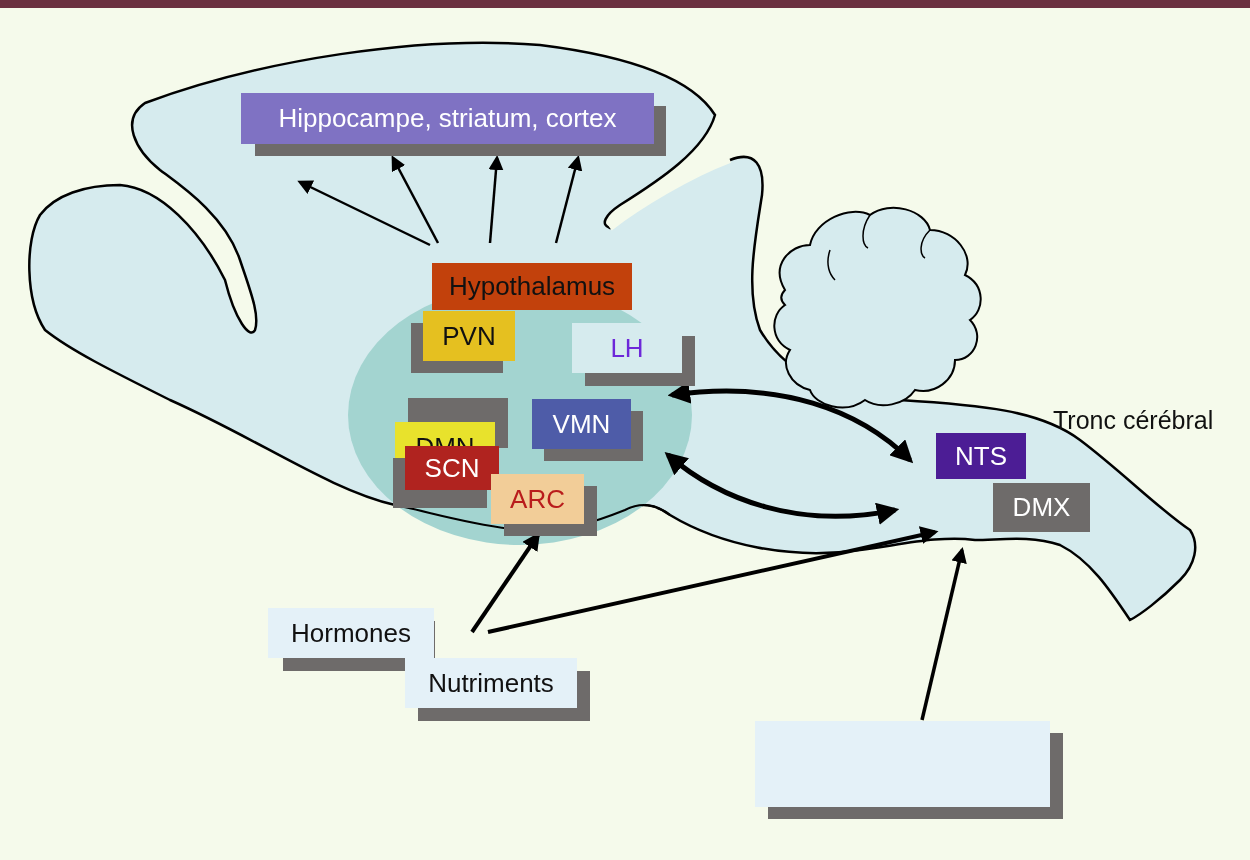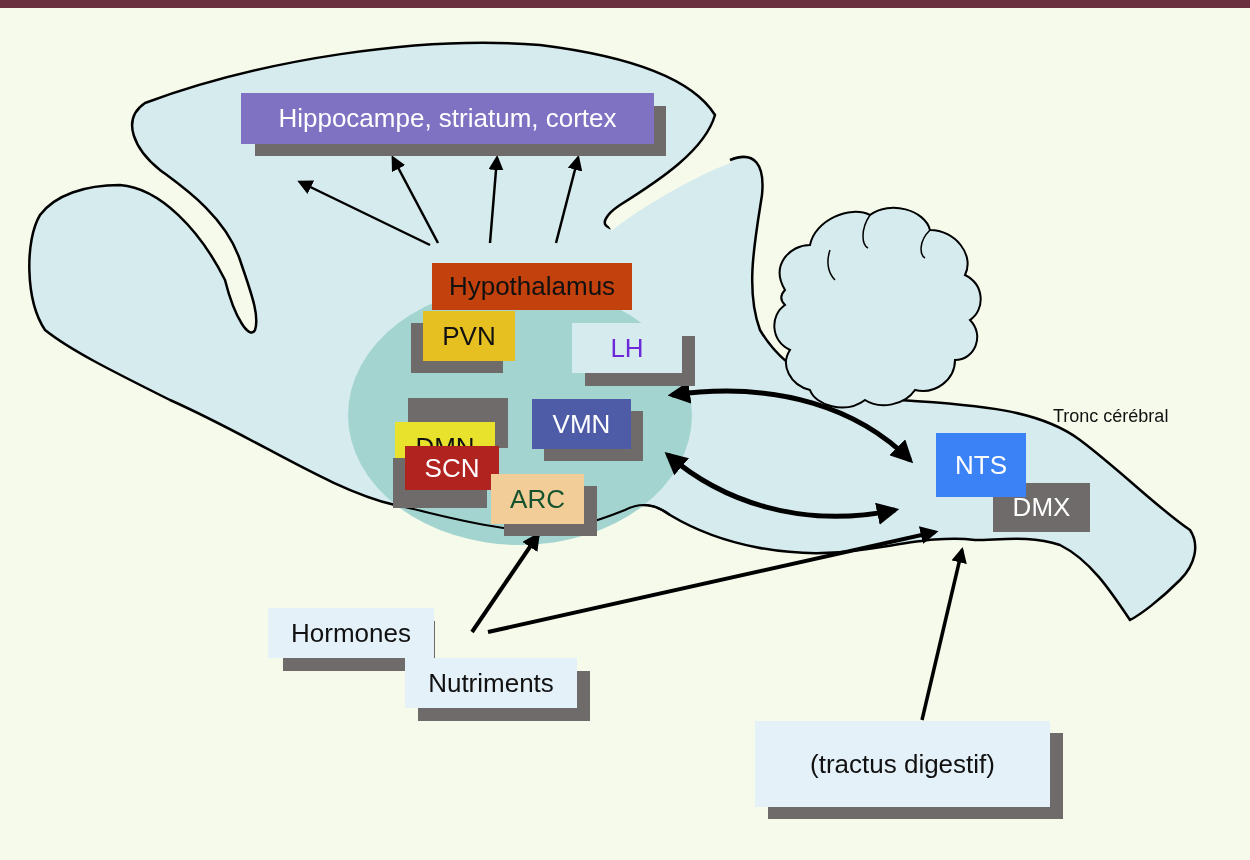--- a/index.html
+++ b/index.html
@@ -3,21 +3,21 @@
 <meta charset="utf-8">
 <style>
   html, body { margin:0; padding:0; }
   body { width:1250px; height:860px; background:#f5faeb; position:relative; overflow:hidden;
          font-family:"DejaVu Sans Condensed","DejaVu Sans",sans-serif; }
   .topbar { position:absolute; left:0; top:0; width:1250px; height:8px; background:#6b3040; }
   svg.art { position:absolute; left:0; top:0; }
   .lbl { position:absolute; display:flex; align-items:center; justify-content:center;
          font-family:"Liberation Sans Narrow","Liberation Sans",sans-serif; font-size:26px; white-space:nowrap; }
   .shadow { position:absolute; background:#6e6b6a; }
-  .free { position:absolute; font-family:"Liberation Sans",sans-serif; font-size:18px; color:#111; white-space:nowrap;text-align:center; }
+  .free { position:absolute; font-family:"Liberation Sans",sans-serif; font-size:25px; color:#111; white-space:nowrap;text-align:center; }
 </style>
 </head>
 <body>
 
 <div class="topbar"></div>
 
 <svg class="art" width="1250" height="860" viewBox="0 0 1250 860">
   <defs>
     <marker id="ah" viewBox="0 0 10 10" refX="8" refY="5" markerWidth="6" markerHeight="6" orient="auto-start-reverse">
       <path d="M0,0 L10,5 L0,10 z" fill="#000"></path>
@@ -78,29 +78,28 @@
 <div class="shadow" style="left:408px;top:398px;width:100px;height:50px;"></div>
 <div class="lbl" style="left:395px;top:386px;width:100px;height:50px;background:#e8e22c;color:#111;margin-top:36px;">DMN</div>
 
 <div class="shadow" style="left:544px;top:411px;width:99px;height:50px;"></div>
 <div class="lbl" style="left:532px;top:399px;width:99px;height:50px;background:#4e5ca8;color:#fff;">VMN</div>
 
 <div class="shadow" style="left:393px;top:458px;width:94px;height:50px;"></div>
 <div class="lbl" style="left:405px;top:446px;width:94px;height:44px;background:#b0231f;color:#fff;">SCN</div>
 
 <div class="shadow" style="left:504px;top:486px;width:93px;height:50px;"></div>
-<div class="lbl" style="left:491px;top:474px;width:93px;height:50px;background:#f2cd98;color:#14532d;">ARC</div>
+<div class="lbl" style="left:491px;top:474px;width:93px;height:50px;background:#f2cd98;color:#b91c1c;">ARC</div>
 
 <div class="free" style="left:1053px;top:406px;">Tronc cérébral</div>
 
 <div class="lbl" style="left:993px;top:483px;width:97px;height:49px;background:#6e6b6a;color:#fff;text-align:center;">DMX</div>
-<div class="lbl" style="left:936px;top:433px;width:90px;height:64px;background:#3b82f6;color:#fff;">NTS</div>
+<div class="lbl" style="left:936px;top:433px;width:90px;height:46px;background:#4c1d95;color:#fff;">NTS</div>
 
 <div class="shadow" style="left:283px;top:621px;width:152px;height:50px;"></div>
 <div class="lbl" style="left:268px;top:608px;width:166px;height:50px;background:#e4f1f8;color:#111;">Hormones</div>
 
 <div class="shadow" style="left:418px;top:671px;width:172px;height:50px;"></div>
 <div class="lbl" style="left:405px;top:658px;width:172px;height:50px;background:#e4f1f8;color:#111;">Nutriments</div>
 
 <div class="shadow" style="left:768px;top:733px;width:295px;height:86px;"></div>
 <div class="lbl" style="left:755px;top:721px;width:295px;height:86px;background:#e4f1f8;color:#111;flex-direction:column;line-height:34px;">
-  <span>(tractus digestif)</span>
 </div>
 
 </body></html>

